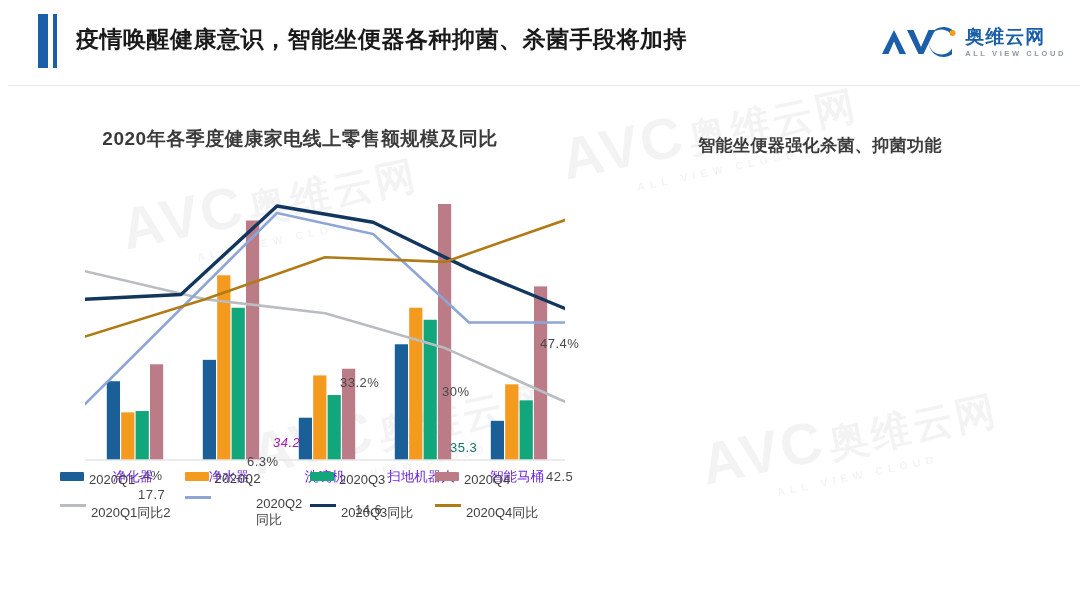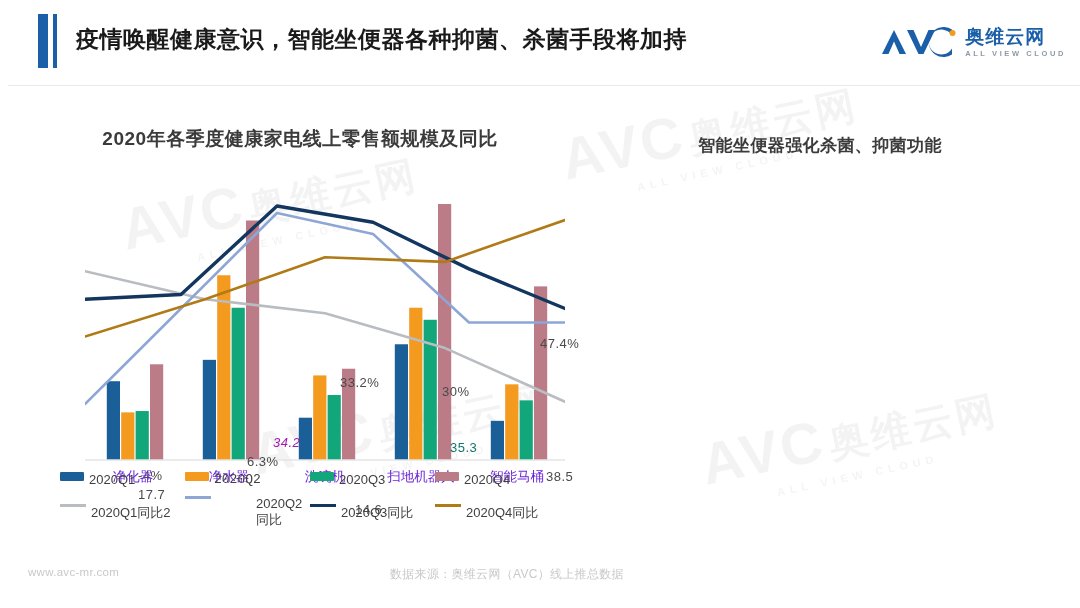--- a/index.html
+++ b/index.html
@@ -154,21 +154,21 @@
     <div id="labels-layer" style="position:absolute;left:0;top:0;width:540px;height:430px;pointer-events:none;">
         <div style="position: absolute; left: 108px; top: 377px; font-size: 13px; color: rgb(74, 74, 74); white-space: nowrap; letter-spacing: 0.5px;">17.7</div>
         <div style="position: absolute; left: 108px; top: 358px; font-size: 13px; color: rgb(74, 74, 74); white-space: nowrap; letter-spacing: 0.5px;">-4%</div>
         <div style="position: absolute; left: 243px; top: 325px; font-size: 13px; color: #a21caf; white-space: nowrap; letter-spacing: 0.5px; font-style: italic;">34.2</div>
         <div style="position: absolute; left: 217px; top: 344px; font-size: 13px; color: rgb(74, 74, 74); white-space: nowrap; letter-spacing: 0.5px;">6.3%</div>
         <div style="position: absolute; left: 310px; top: 265px; font-size: 13px; color: rgb(74, 74, 74); white-space: nowrap; letter-spacing: 0.5px;">33.2%</div>
         <div style="position: absolute; left: 325px; top: 392px; font-size: 13px; color: rgb(74, 74, 74); white-space: nowrap; letter-spacing: 0.5px;">14.6</div>
         <div style="position: absolute; left: 412px; top: 274px; font-size: 13px; color: rgb(74, 74, 74); white-space: nowrap; letter-spacing: 0.5px;">30%</div>
         <div style="position: absolute; left: 420px; top: 330px; font-size: 13px; color: #0f766e; white-space: nowrap; letter-spacing: 0.5px;">35.3</div>
         <div style="position: absolute; left: 510px; top: 226px; font-size: 13px; color: rgb(74, 74, 74); white-space: nowrap; letter-spacing: 0.5px;">47.4%</div>
-        <div style="position: absolute; left: 516px; top: 359px; font-size: 13px; color: rgb(74, 74, 74); white-space: nowrap; letter-spacing: 0.5px;">38.5</div>
+        <div style="position: absolute; left: 516px; top: 359px; font-size: 13px; color: rgb(74, 74, 74); white-space: nowrap; letter-spacing: 0.5px;">42.5</div>
       </div>
 
     <div id="x-axis">
         <div class="xtick" style="left: 48px;">净化器</div>
         <div class="xtick" style="left: 144px;">净水器</div>
         <div class="xtick" style="left: 240px;">洗碗机</div>
         <div class="xtick" style="left: 336px;">扫地机器人</div>
         <div class="xtick" style="left: 432px;">智能马桶</div>
       </div>
   </div>
@@ -209,18 +209,14 @@
           <span class="lswatch" style="background:#b07a16"></span>
           <span>2020Q4同比</span>
         </div>
       </div>
   </div>
 
   <div id="right-panel">
     <div id="right-title">智能坐便器强化杀菌、抑菌功能</div>
   </div>
 
-  <div id="footer">
-    <div id="footer-url">www.avc-mr.com</div>
-    <div id="footer-source">数据来源：奥维云网（AVC）线上推总数据</div>
-  </div>
 
 </div>
 
 </body></html>

